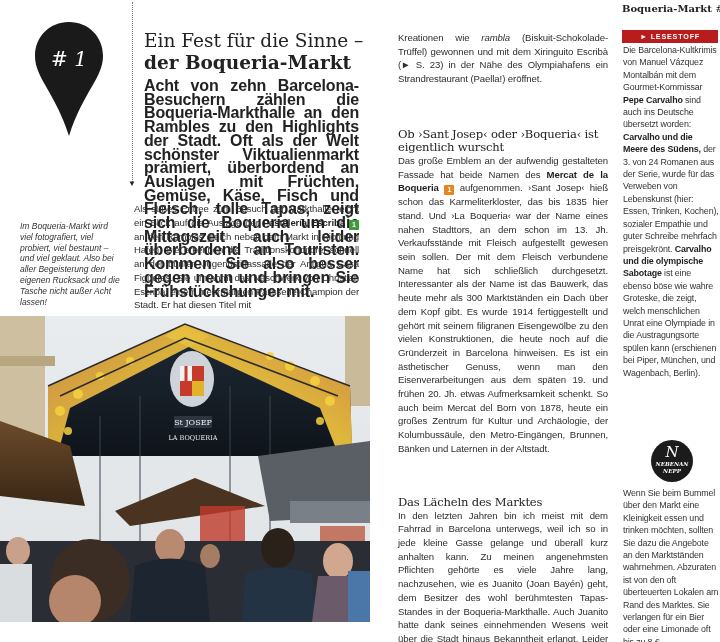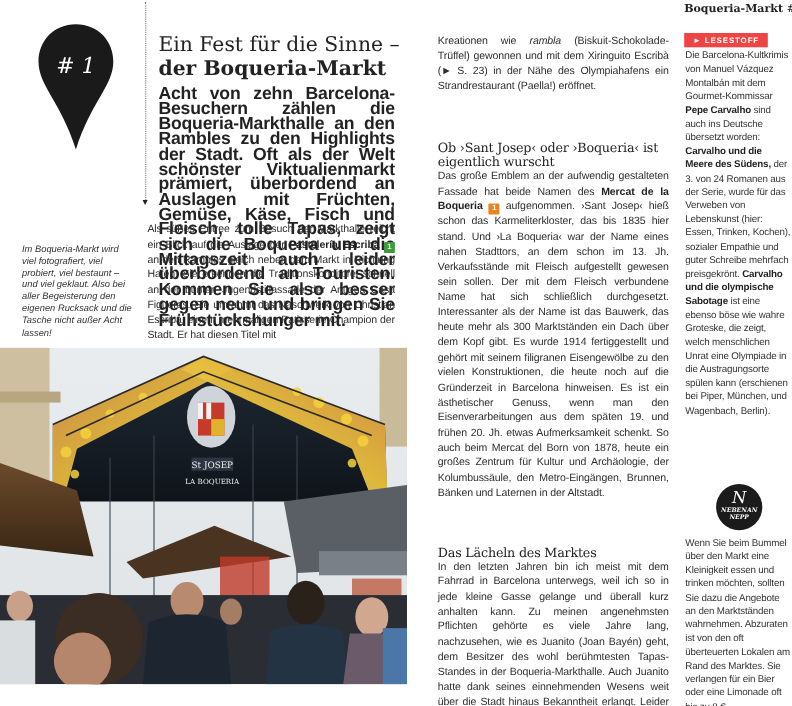--- a/index.html
+++ b/index.html
@@ -40,21 +40,21 @@
   .col-right { position: absolute; left: 398px; top: 31px; width: 210px; font-size: 9.6px; line-height: 13.7px;
     text-align: justify; color: #2e2e2e; letter-spacing: -0.1px; }
   .col-right p { margin-bottom: 0; }
   .h-sub { font-family: "DejaVu Serif", serif; font-size: 11.6px; line-height: 13px; font-weight: normal;
     color: #222; text-align: left; letter-spacing: -0.2px; margin-top: 32px; }
   .gap-10 { height: 10px; }
   .gap-8 { height: 8px; }
   .running-head { position: absolute; left: 622px; top: 3px; width: 96px; text-align: right;
     font-family: "DejaVu Serif", serif; font-size: 10px; font-weight: bold; color: #222; white-space: nowrap; }
   .running-head i { font-weight: normal; }
-  .lese-bar { position: absolute; left: 622px; top: 30px; width: 76px; height: 13px; background: #ef4444;
+  .lese-bar { position: absolute; left: 622px; top: 30px; width: 96px; height: 13px; background: #b91c1c;
     color: #fff; font-size: 7.2px; letter-spacing: 0.8px; text-align: center; line-height: 13px; font-weight: bold; }
   .side-text { position: absolute; left: 623px; width: 96px; font-size: 8.9px; line-height: 12.4px; color: #333; letter-spacing: -0.15px; }
   .side-1 { top: 44px; }
   .side-2 { top: 487px; }
   .nebenan { position: absolute; left: 651px; top: 440px; width: 42px; height: 42px; border-radius: 50%;
     background: #1b1b1b; color: #fff; text-align: center; font-family: "DejaVu Serif", serif; }
   .nebenan .n { font-style: italic; font-size: 15px; line-height: 17px; padding-top: 4px; display: block; }
   .nebenan .s { font-style: italic; font-weight: bold; font-size: 5.6px; line-height: 6.5px; display: block; }
 
   .marker-green { display: inline-block; width: 10px; height: 10px; background: #3e9a3a; color: #fff;

